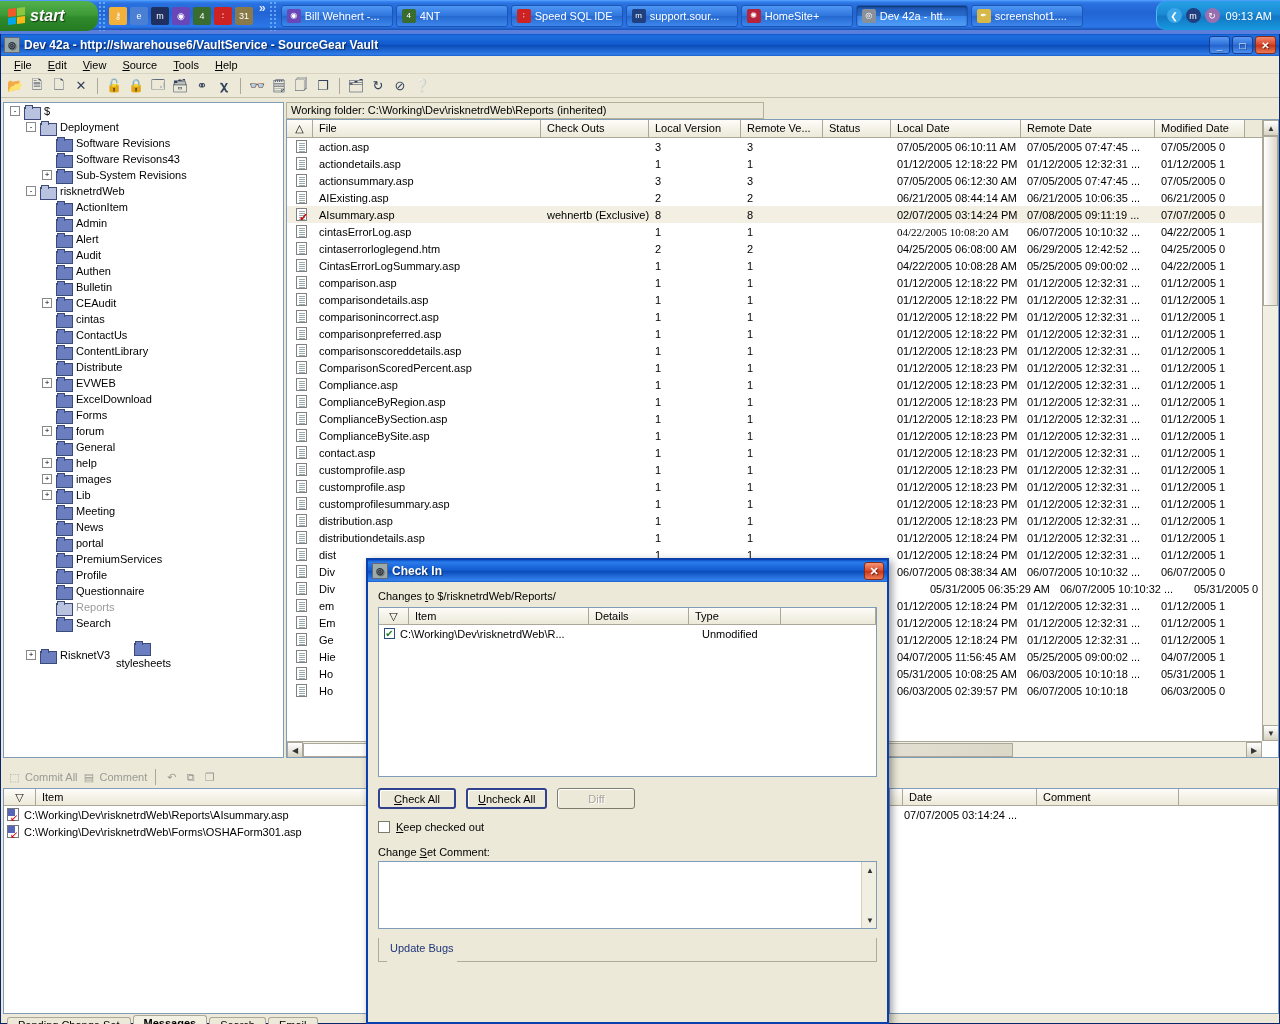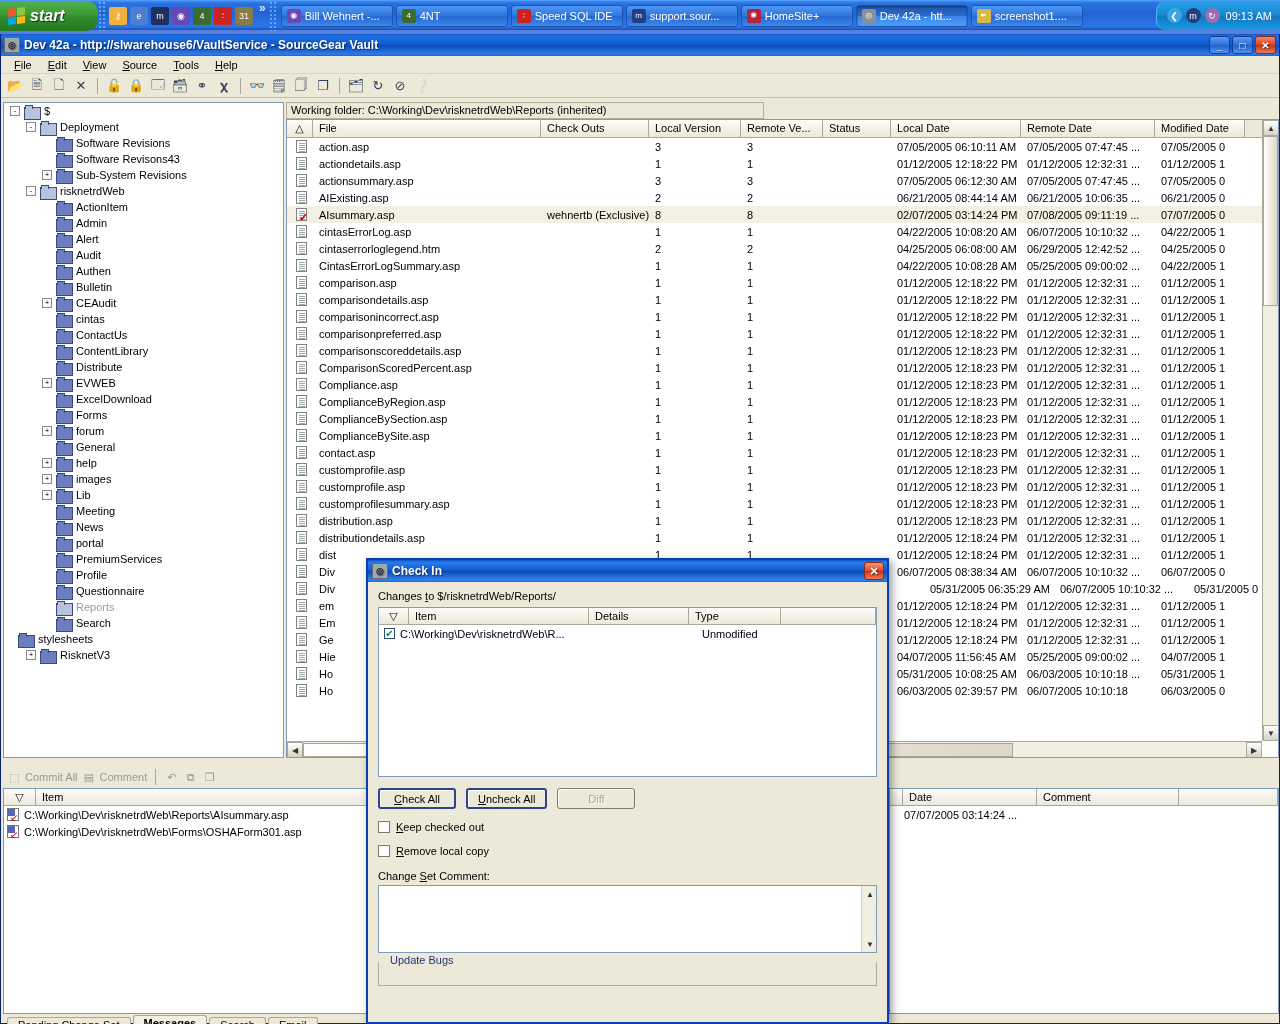--- a/index.html
+++ b/index.html
@@ -193,21 +193,21 @@
   .dbtn.default { border:2px solid #31418c; }
   .dbtn.disabled { color:#a8a49a; text-shadow:1px 1px 0 #fff; }
   .ci-check { display:flex; align-items:center; gap:6px; margin-top:12px; font-size:11px; }
   .cbox2 { width:12px;height:12px;background:#fff;border:1px solid #7b7b6e; }
   #ci-comment-label { margin-top:13px; font-size:11px; }
   #ci-textarea { margin-top:3px; height:68px; background:#fff; border:1px solid #7f9db9;
      position:relative; }
   #ci-ta-scroll { position:absolute; right:0; top:0; width:15px; bottom:0; background:#f1efe2;
      border-left:1px solid #d4d0c0; display:flex; flex-direction:column; justify-content:space-between; }
   #ci-group { margin-top:9px; border:1px solid #b0ac9c; border-top:none; height:24px; position:relative; }
-  #ci-group-label { position:absolute; top:-8px; left:8px; background:#ece9d8; padding:0 3px;
+  #ci-group-label { position:absolute; top:-8px; left:8px; background:#ece9d8; padding:12px 3px;
      font-size:11px; color:#20347a; }
   u.ak { text-decoration: underline; }
 </style>
 </head>
 <body>
 
 <div id="taskbar">
   <div id="start-button">
     <span class="winflag">
         <i></i>
@@ -474,21 +474,21 @@
         <div class="tnode dim" style="padding-left: 38px;">
           <span class="texp none"></span>
           <span class="folder open"></span>
           <span class="tlabel">Reports</span>
         </div>
         <div class="tnode" style="padding-left: 38px;">
           <span class="texp none"></span>
           <span class="folder"></span>
           <span class="tlabel">Search</span>
         </div>
-        <div class="tnode" style="">
+        <div class="tnode" style=" flex-direction: column;">
           <span class="texp none"></span>
           <span class="folder"></span>
           <span class="tlabel">stylesheets</span>
         </div>
         <div class="tnode" style="padding-left: 22px;">
           <span class="texp">+</span>
           <span class="folder"></span>
           <span class="tlabel">RisknetV3</span>
         </div>
       </div>
@@ -579,21 +579,21 @@
             </div>
             <div class="fl-row">
               <div style="width: 26px; display: flex; align-items: center; justify-content: flex-end; position: relative; flex: 0 0 26px; padding-right: 2px;">
                 <span class="fileicon"></span>
               </div>
               <div class="fc" style="width: 228px;">cintasErrorLog.asp</div>
               <div class="fc" style="width: 108px; text-align: right;"></div>
               <div class="fc" style="width: 92px;">1</div>
               <div class="fc" style="width: 82px;">1</div>
               <div class="fc" style="width: 68px;"></div>
-              <div class="fc" style="width: 130px;">04/22/2005 10:08:20 AM</div>
+              <div class="fc" style="width: 130px; font-family: Liberation Serif, serif;">04/22/2005 10:08:20 AM</div>
               <div class="fc" style="width: 134px;">06/07/2005 10:10:32 ...</div>
               <div class="fc" style="width: 90px;">04/22/2005 1</div>
             </div>
             <div class="fl-row">
               <div style="width: 26px; display: flex; align-items: center; justify-content: flex-end; position: relative; flex: 0 0 26px; padding-right: 2px;">
                 <span class="fileicon"></span>
               </div>
               <div class="fc" style="width: 228px;">cintaserrorloglegend.htm</div>
               <div class="fc" style="width: 108px; text-align: right;"></div>
               <div class="fc" style="width: 92px;">2</div>
@@ -1062,24 +1062,20 @@
     <div id="ci-buttons">
         <div class="dbtn default"><u class="ak">C</u>heck All</div>
         <div class="dbtn default"><u class="ak">U</u>ncheck All</div>
         <div class="dbtn disabled">Diff</div>
       </div>
 
     <div class="ci-check">
       <span class="cbox2"></span>
       <span><u class="ak">K</u>eep checked out</span>
     </div>
-    <div class="ci-check">
-      <span class="cbox2"></span>
-      <span><u class="ak">R</u>emove local copy</span>
-    </div>
 
     <div id="ci-comment-label">Change <u class="ak">S</u>et Comment:</div>
     <div id="ci-textarea">
       <div id="ci-ta-scroll">
         <div class="sc-btn" style="border:none;background:transparent">▲</div>
         <div class="sc-btn" style="border:none;background:transparent">▼</div>
       </div>
     </div>
 
     <div id="ci-group">

